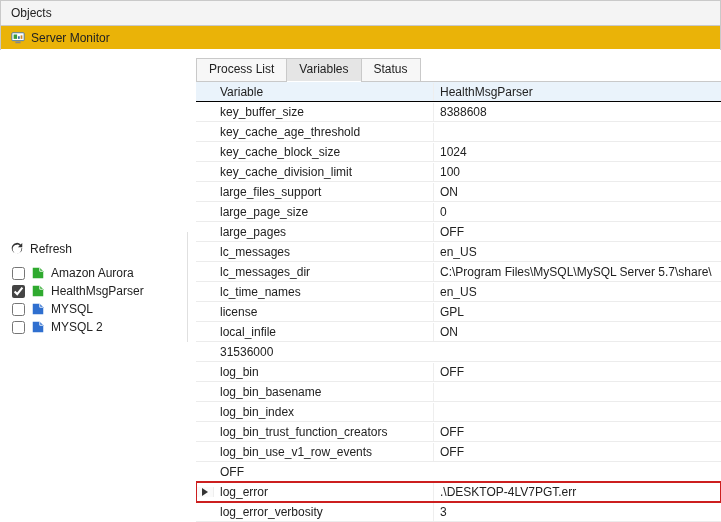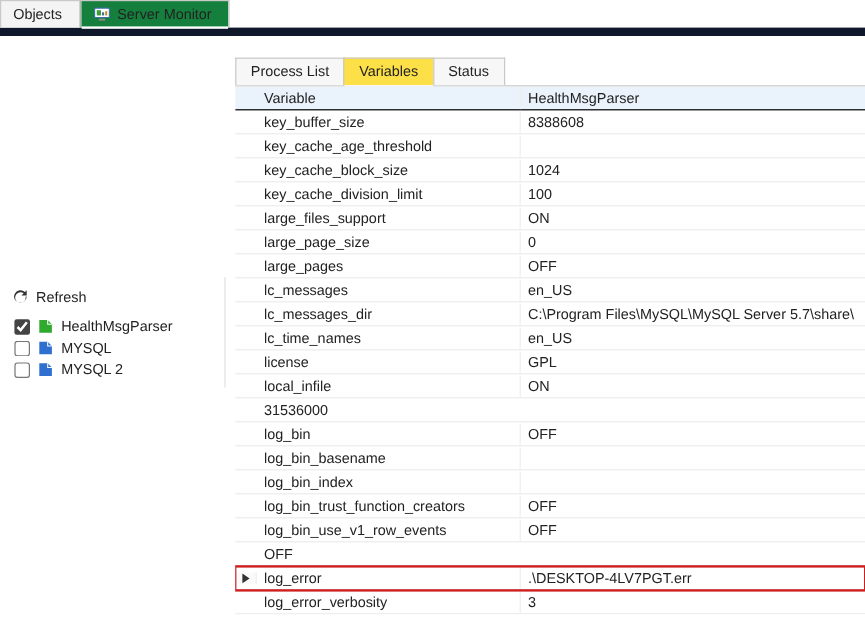--- a/index.html
+++ b/index.html
@@ -9,35 +9,36 @@
     color: #222;
     background: #fff;
     width: 721px;
     height: 522px;
     overflow: hidden;
   }
   .tabbar-top {
     display: flex;
     border-bottom: 7px solid #0f172a;
     background: #fff;
-    height: 30px;
+    height: 40px;
+    flex-direction: column;
   }
   .tabbar-top .tab {
     padding: 5px 14px 5px 10px;
     border: 1px solid #c9c9c9;
     border-bottom: none;
     background: #f4f4f4;
     display: flex;
     align-items: center;
     gap: 6px;
     cursor: pointer;
     position: relative;
   }
   .tabbar-top .tab.active {
-    background: #15803d;
+    background: #eab308;
     border-top: 1px solid #c9c9c9;
     z-index: 2;
   }
   .tabbar-top .tab.active::after {
     content:"";
     position:absolute; left:0; right:0; bottom:-1px; height:2px; background:#fff;
   }
   .icon { display:inline-flex; align-items:center; justify-content:center; }
   .main {
     display: flex;
@@ -78,21 +79,21 @@
   .subtabs .stab {
     padding: 3px 12px;
     border: 1px solid #c9c9c9;
     border-bottom: none;
     background: #f7f7f7;
     margin-right: -1px;
     cursor: pointer;
     position: relative;
   }
   .subtabs .stab.active {
-    background: #fde047;
+    background: #e5e5e5;
   }
   .subtabs .stab.active::after{
     content:""; position:absolute; left:0; right:0; bottom:-1px; height:1px; background:#fff;
   }
   .grid {
     flex:1;
     overflow-y: auto;
   }
   .grid-header, .grid-row {
     display: flex;
@@ -155,20 +156,30 @@
     <div class="refresh-row">
       <span class="icon">
         <svg width="14" height="14" viewBox="0 0 16 16">
             <path d="M8 3a5 5 0 1 0 4.9 4H14a6 6 0 1 1-1.76-4.24L14 1v5H9l2.1-2.1A5 5 0 0 0 8 3z" fill="#333"></path>
           </svg>
       </span>
       <span>Refresh</span>
     </div>
     <div class="server-list" id="server-list">
         <div class="server-item">
+          <input type="checkbox" style="">
+          <span class="icon db-icon">
+            <svg width="14" height="14" viewBox="0 0 16 16">
+              <path d="M2 2 L10 2 L14 6 L14 14 L2 14 Z" fill="#2faa2f" stroke="#1a5a1a" stroke-width="0"></path>
+              <path d="M10 2 L10 6 L14 6" fill="none" stroke="#fff" stroke-width="1"></path>
+            </svg>
+          </span>
+          <span>Amazon Aurora</span>
+        </div>
+        <div class="server-item">
           <input type="checkbox" checked="" style="">
           <span class="icon db-icon">
             <svg width="14" height="14" viewBox="0 0 16 16">
               <path d="M2 2 L10 2 L14 6 L14 14 L2 14 Z" fill="#2faa2f" stroke="#1a5a1a" stroke-width="0"></path>
               <path d="M10 2 L10 6 L14 6" fill="none" stroke="#fff" stroke-width="1"></path>
             </svg>
           </span>
           <span>HealthMsgParser</span>
         </div>
         <div class="server-item">

